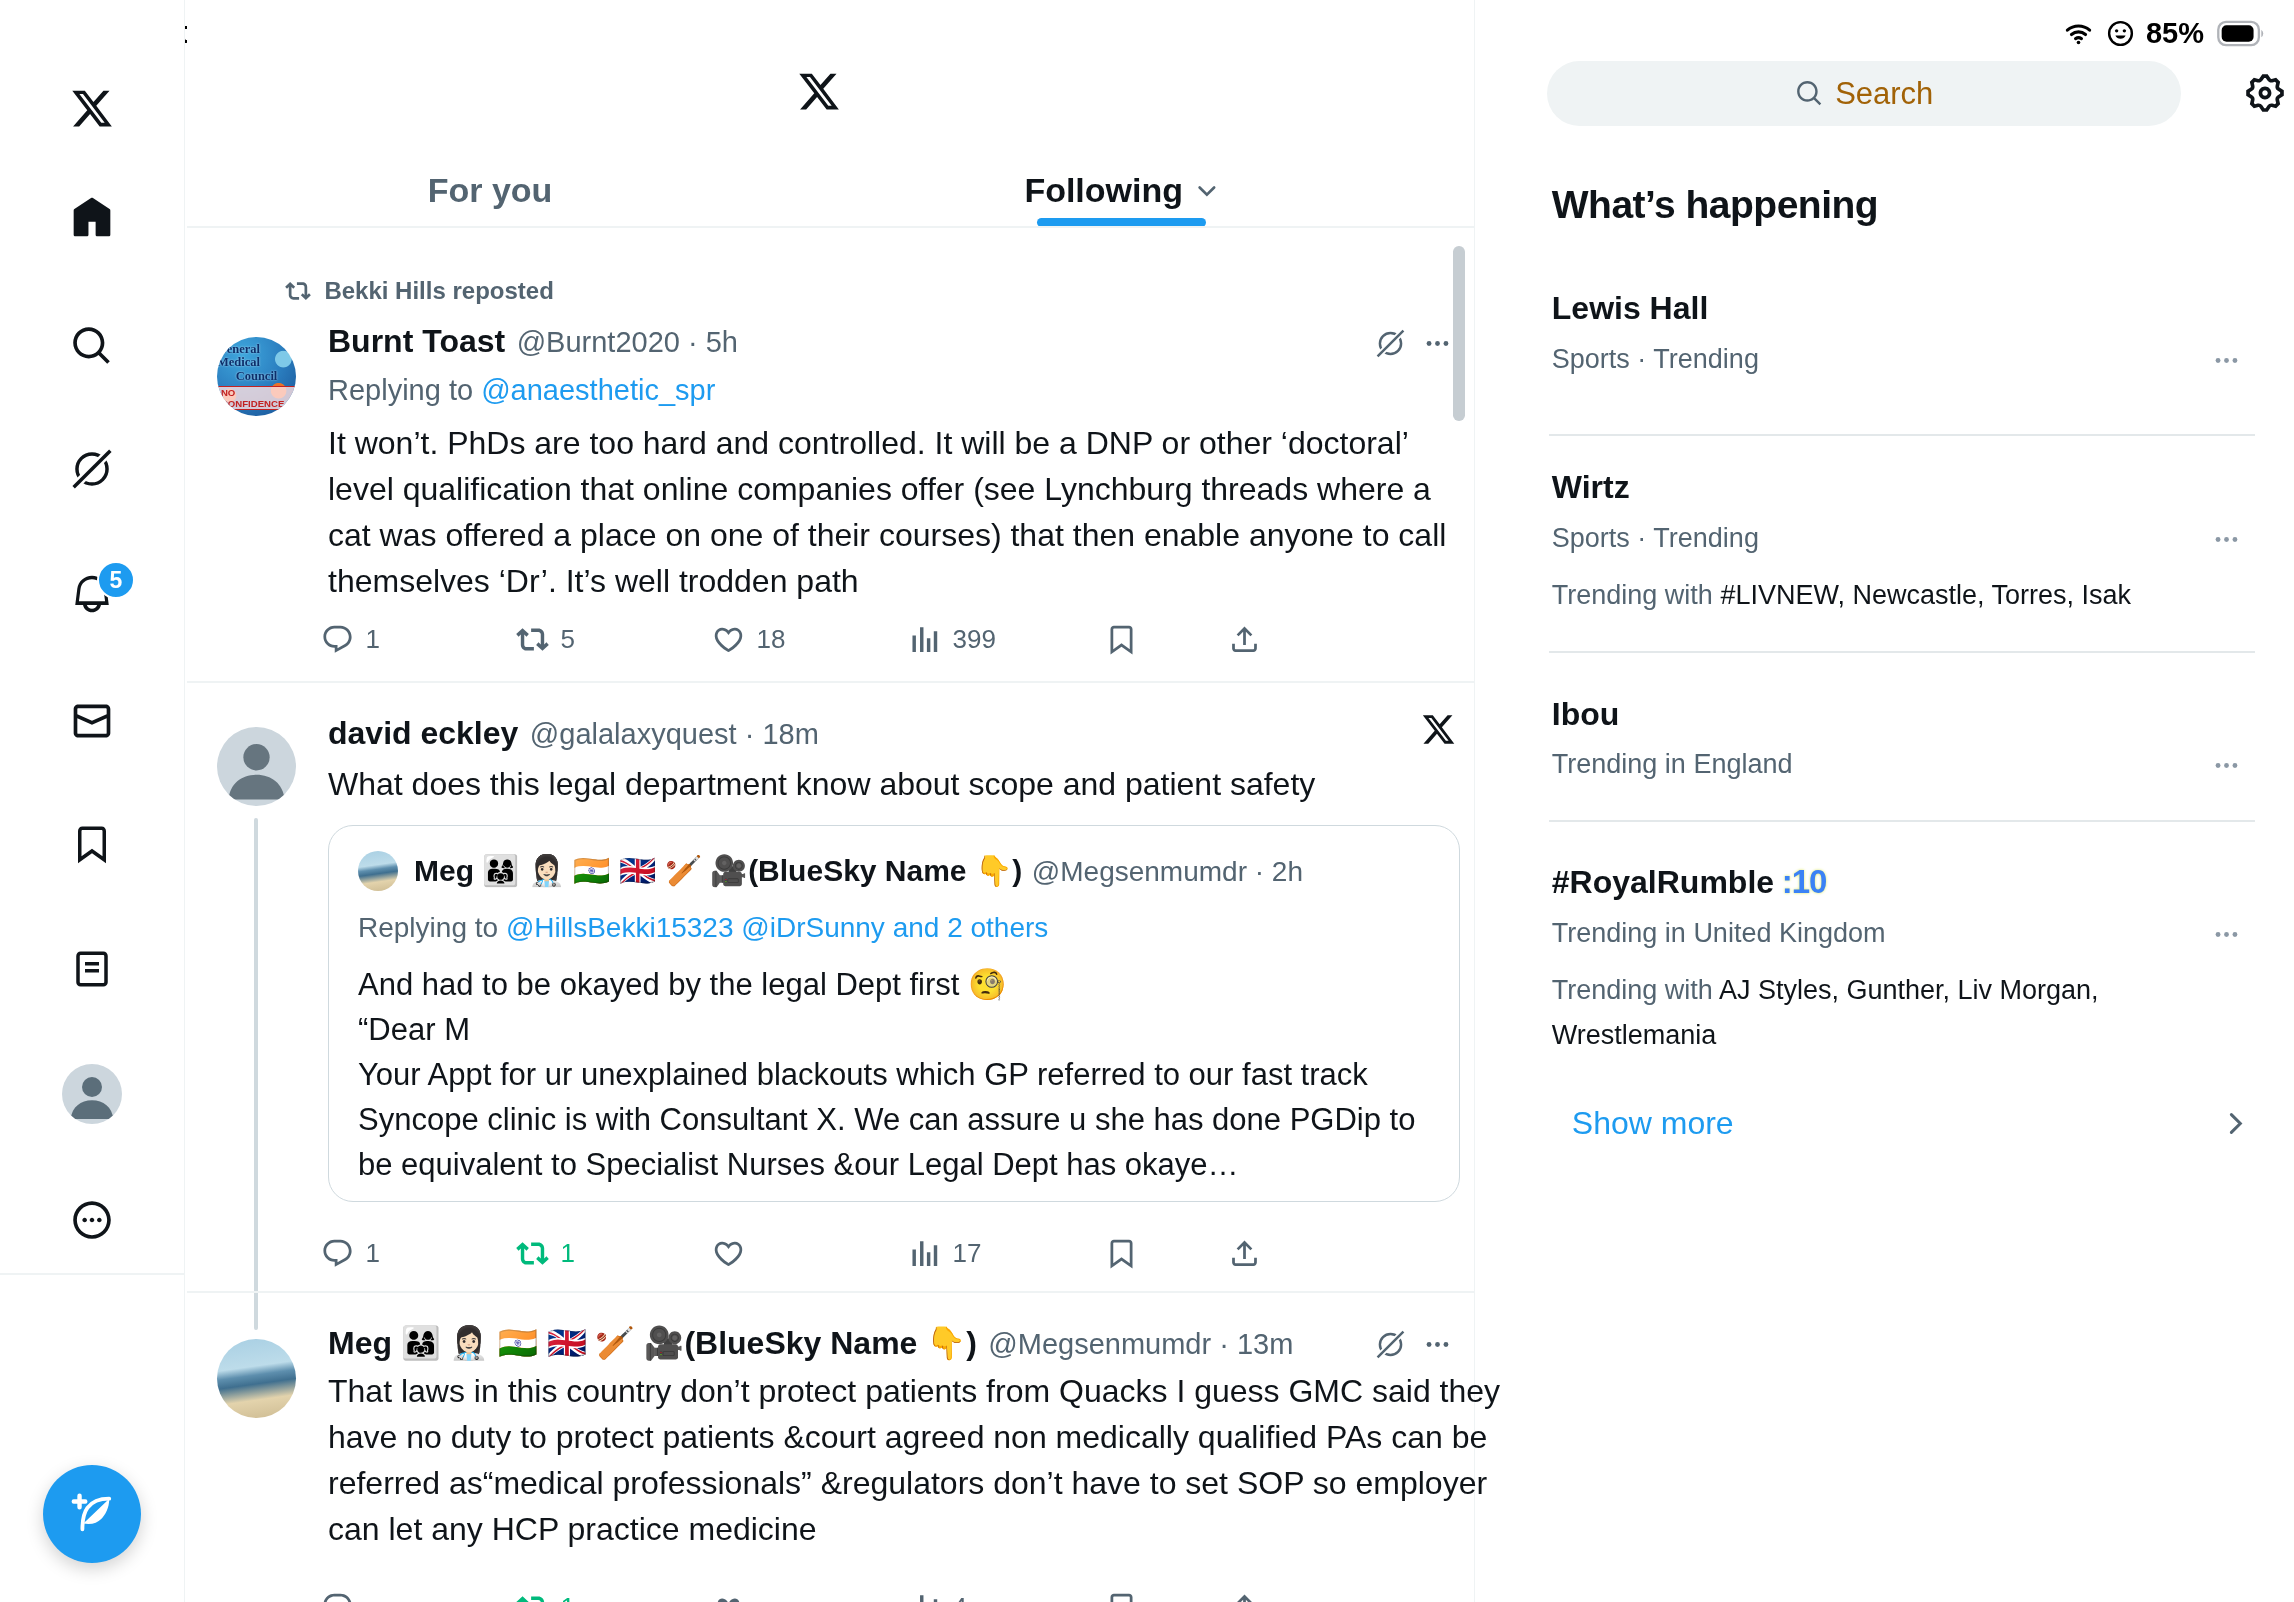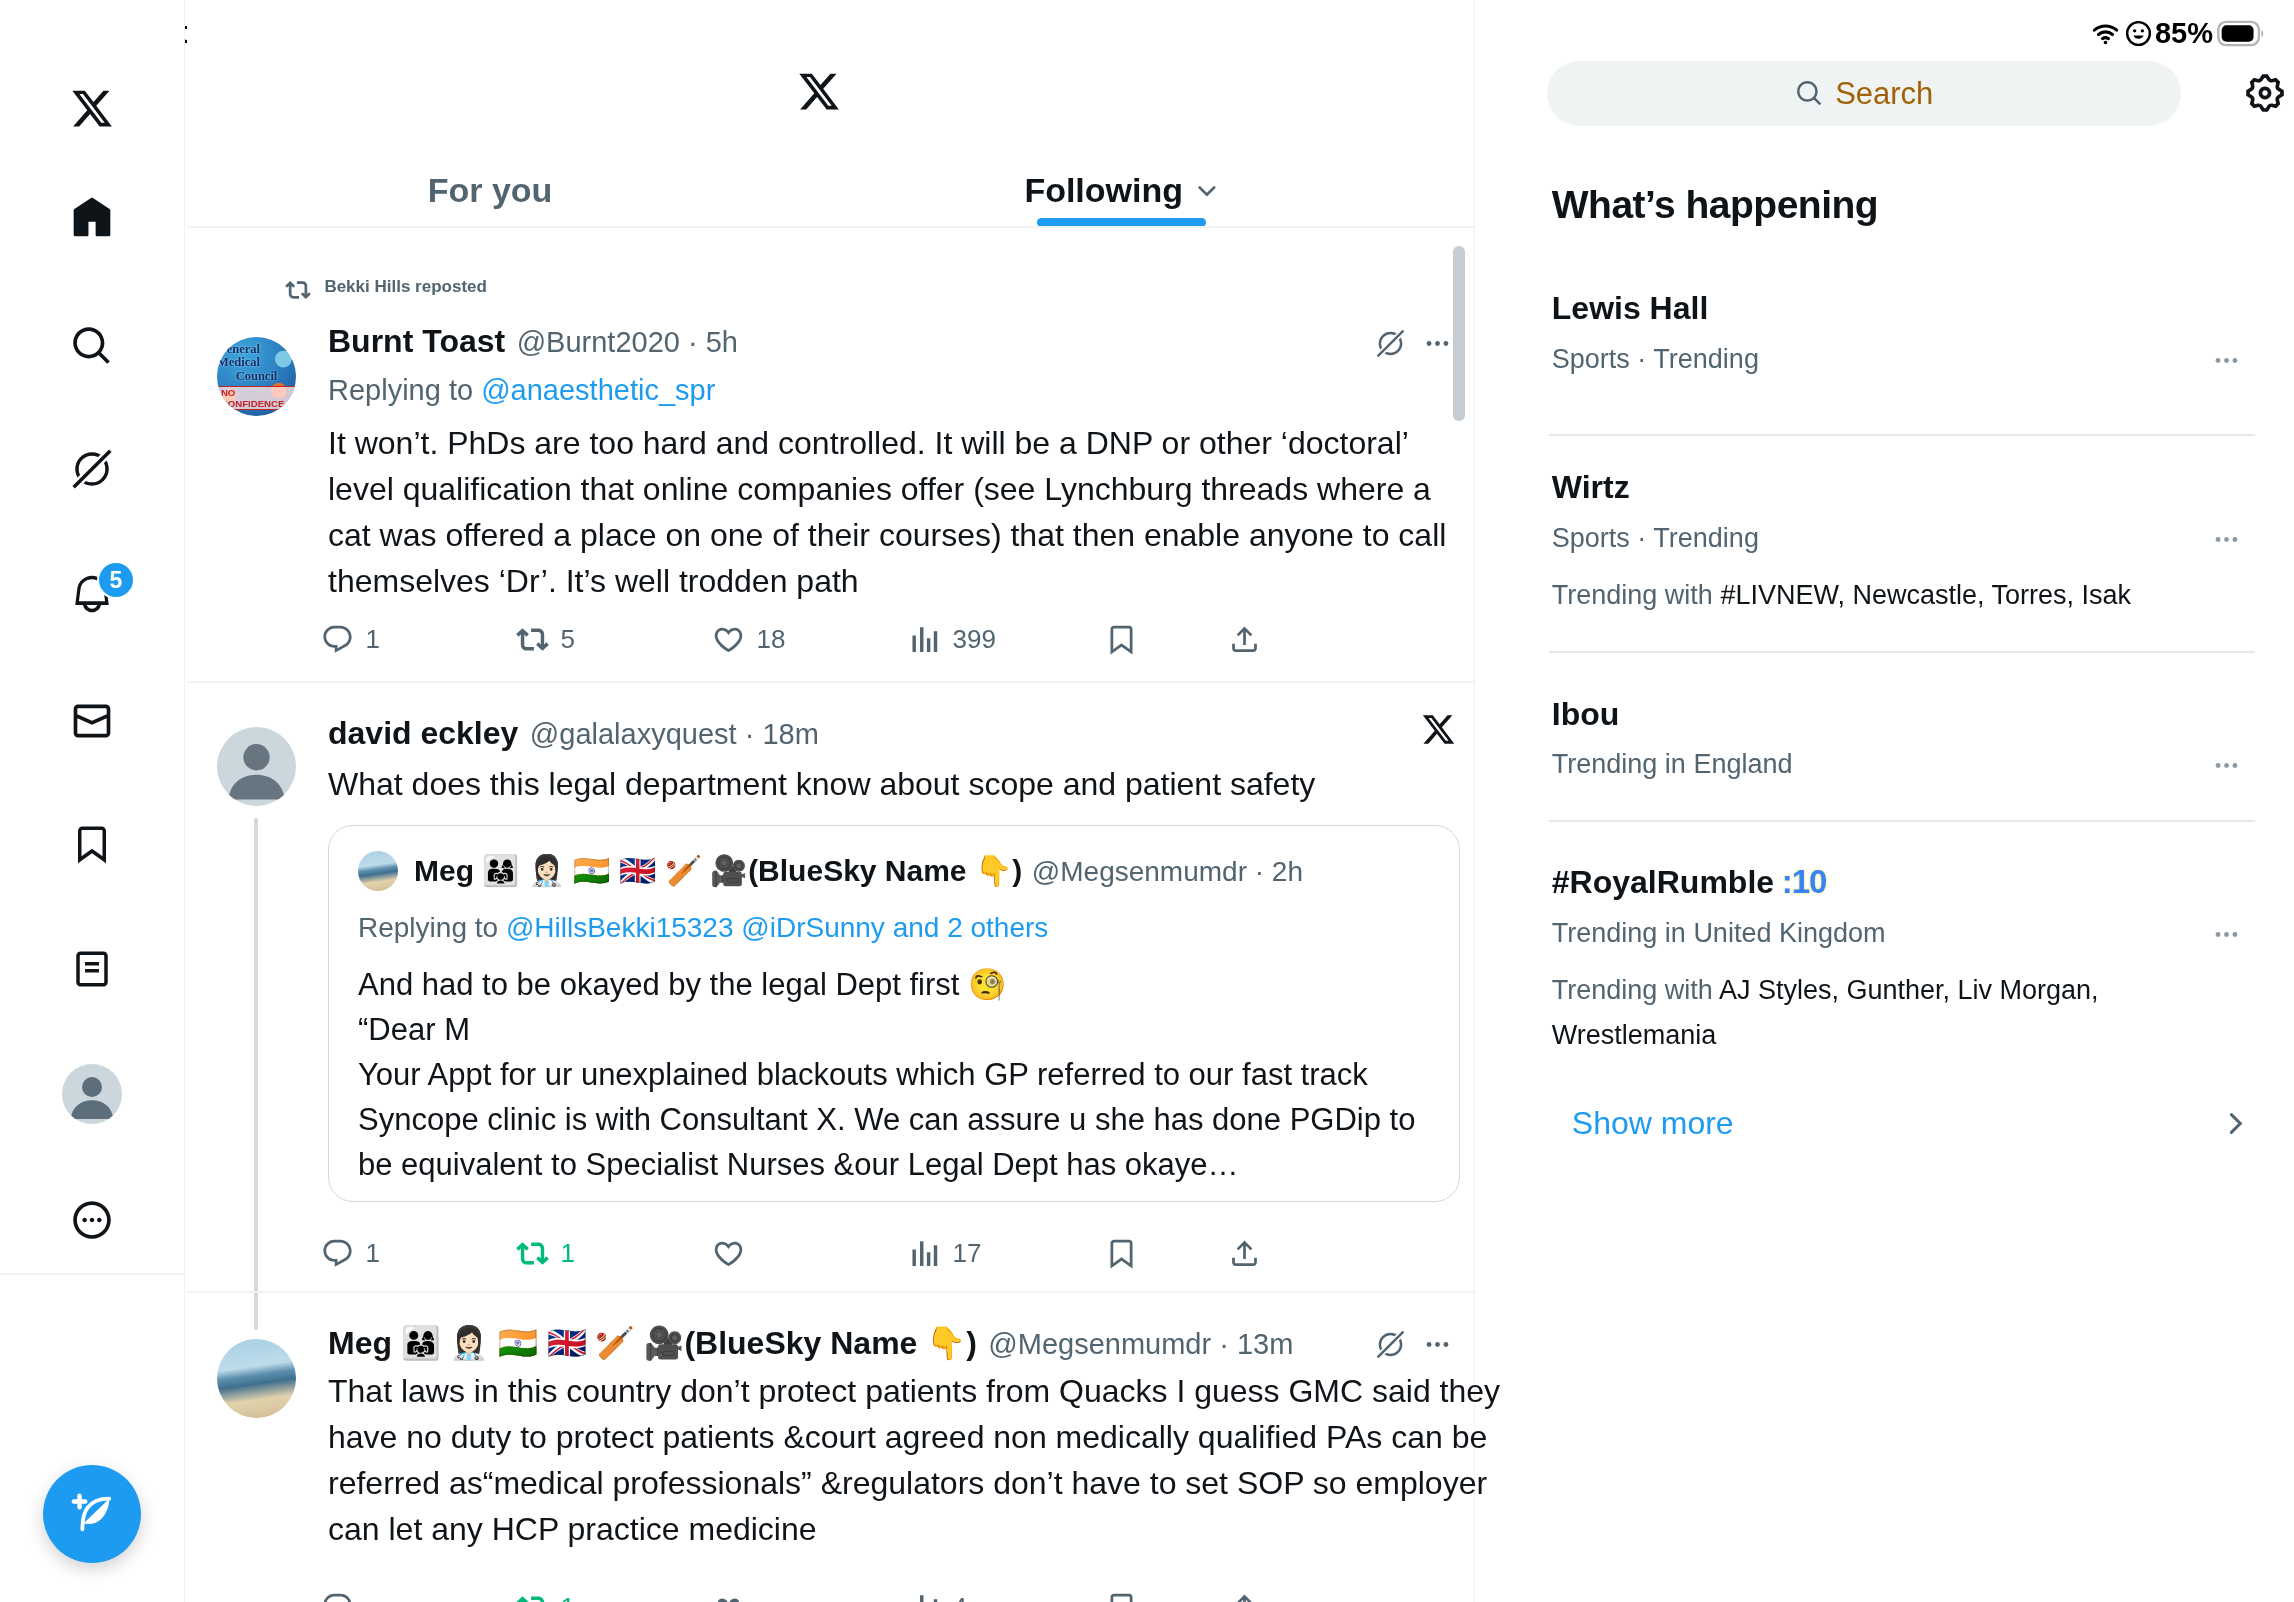--- a/index.html
+++ b/index.html
@@ -3,21 +3,21 @@
 <meta charset="utf-8">
 <style>
   * { margin:0; padding:0; box-sizing:border-box; }
   html,body { width:2294px; height:1602px; }
   body { font-family:"Liberation Sans","DejaVu Sans",sans-serif; background:#fff; color:#0f1419; overflow:hidden; position:relative; }
   .abs { position:absolute; }
   svg { display:block; }
 
   
   .status-left { position:absolute; left:32px; top:15.4px; display:flex; gap:29px; font-size:31px; font-weight:bold; color:#000; }
-  .status-right { position:absolute; right:27px; top:17.3px; display:flex; align-items:center; gap:2px; color:#000; }
+  .status-right { position:absolute; right:27px; top:17.3px; display:flex; align-items:center; gap:11px; color:#000; }
   .batt-pct { font-size:29px; font-weight:bold; }
 
   
   .sidebar { position:absolute; left:0; top:0; width:185px; height:1602px; border-right:1.9px solid #eff3f4; background:#fff; }
   .s-ico { position:absolute; left:50%; transform:translateX(-50%); color:#0f1419; cursor:pointer; }
   .badge { position:absolute; left:97px; top:561px; width:38px; height:38px; border-radius:50%; background:#1d9bf0; color:#fff;
            font-size:23px; font-weight:bold; display:flex; align-items:center; justify-content:center; border:2.9px solid #fff; }
   .s-divider { position:absolute; left:0; top:1273px; width:100%; height:1.9px; background:#eff3f4; }
   .fab { position:absolute; left:43px; top:1465px; width:98px; height:98px; border-radius:50%; background:#1d9bf0;
          display:flex; align-items:center; justify-content:center; box-shadow:0 5.8px 17.3px rgba(0,0,0,.18); cursor:pointer; }
@@ -35,21 +35,21 @@
       radial-gradient(circle at 78% 68%, #e8712a 0 9%, transparent 10%),
       radial-gradient(circle at 16% 74%, #e8712a 0 7%, transparent 8%),
       radial-gradient(circle at 84% 28%, #7ec9e8 0 9%, transparent 10%),
       radial-gradient(circle at 32% 22%, #3fa7dd, #2b7fc0 48%, #174f92);
       display:flex; flex-direction:column; align-items:center; justify-content:center; }
   .gmc-t { font-family:"Liberation Serif",serif; font-size:12.5px; font-weight:bold; color:#0b2e6b; line-height:13.4px; text-shadow:0 0 1.9px #bfe2f2; }
   .gmc-stamp { margin-top:2.9px; font-size:9.6px; font-weight:bold; color:#c22222; border:1.9px solid #c22222; background:rgba(255,225,225,.8); padding:0 2.9px; border-radius:1.9px; }
   .avatar-default { background:#ccd6dd; }
   .avatar-beach { background:linear-gradient(172deg,#a8cfe3 0%,#bddcea 36%,#5e8fae 46%,#3f6f8f 56%,#e3d3ac 74%,#cdbb92 100%); }
 
-  .ctx-row { position:absolute; display:flex; gap:13.4px; color:#536471; font-size:17px; font-weight:bold; }
+  .ctx-row { position:absolute; display:flex; align-items:center; gap:13.4px; color:#536471; font-size:24px; font-weight:bold; }
   .name-row { position:absolute; display:flex; align-items:baseline; gap:11.5px; white-space:nowrap; overflow:hidden; max-width:1038px; }
   .name { font-size:32px; font-weight:bold; color:#0f1419; }
   .meta { font-size:29px; color:#536471; font-weight:normal; }
   .replying { position:absolute; font-size:29px; color:#536471; }
   .replying .lnk { color:#1d9bf0; }
   .body-text { position:absolute; font-size:32px; line-height:46px; color:#0f1419; white-space:pre-line; }
   .hdr-ico { position:absolute; color:#536471; cursor:pointer; }
   .divider { position:absolute; left:0; width:100%; height:1.9px; background:#eff3f4; }
 
   .act { position:absolute; display:flex; align-items:center; gap:11.5px; color:#536471; font-size:26px; cursor:pointer; }

